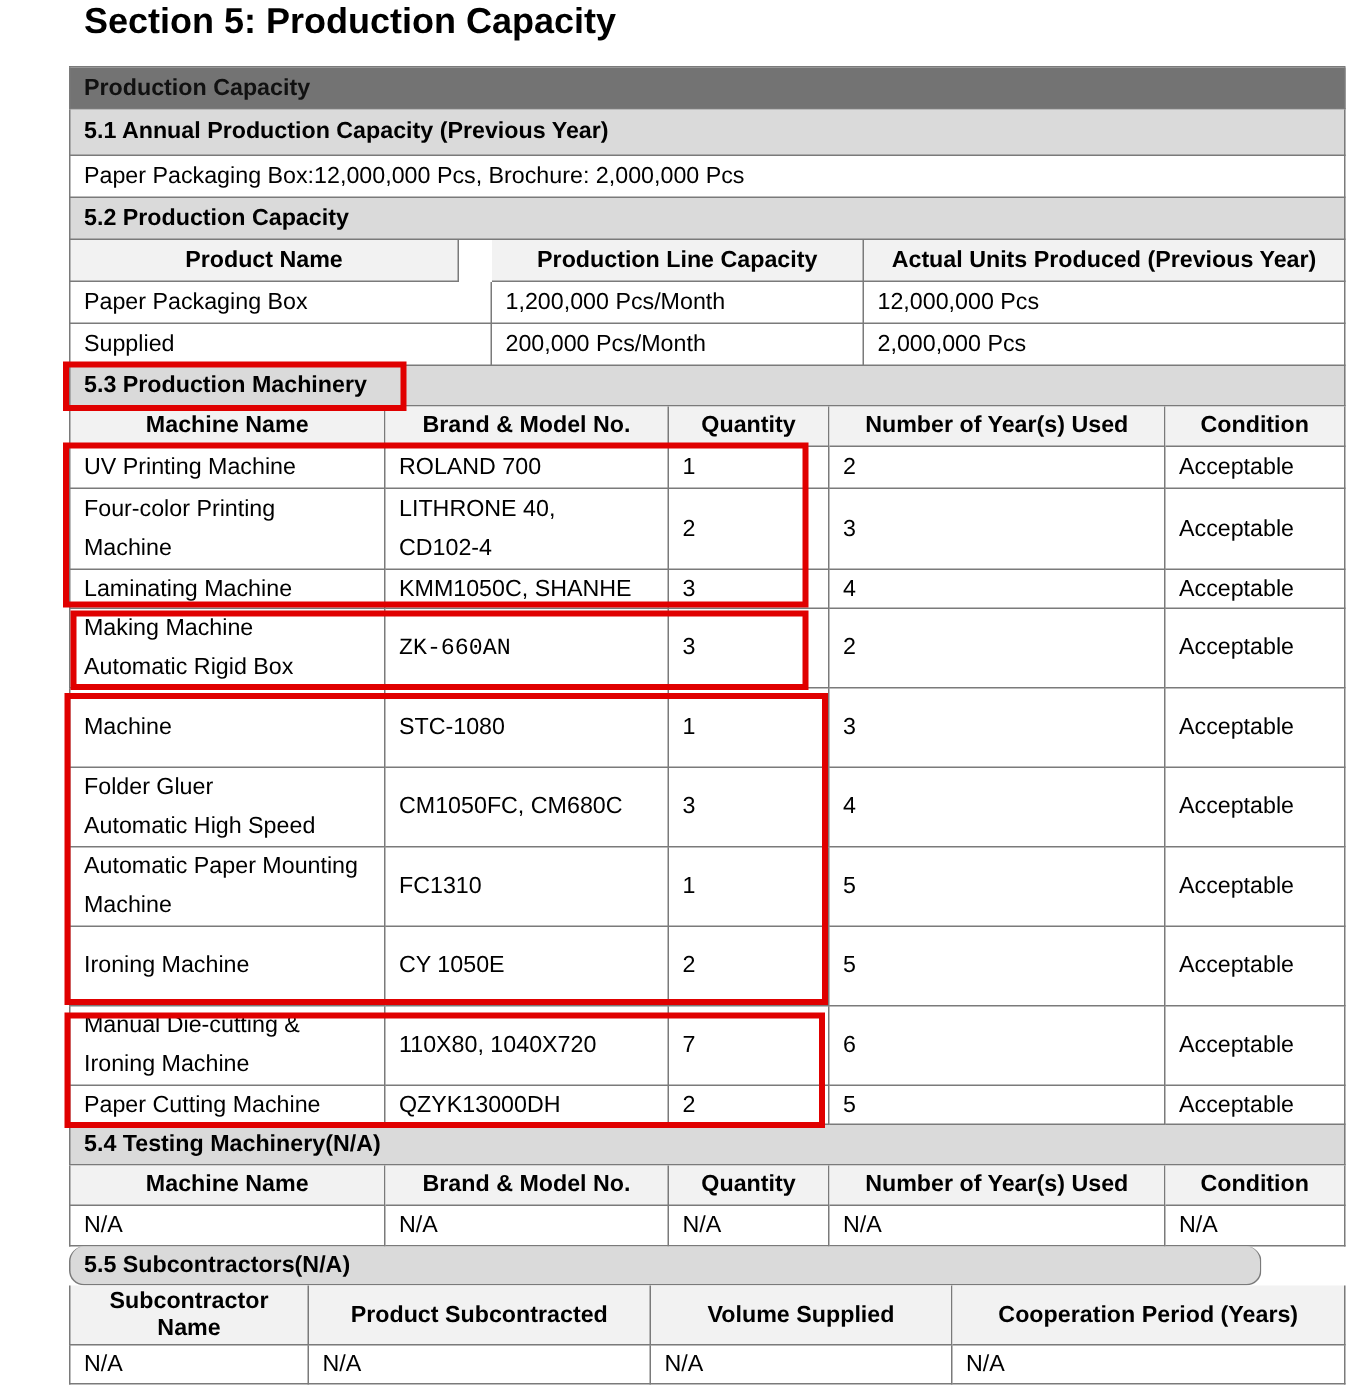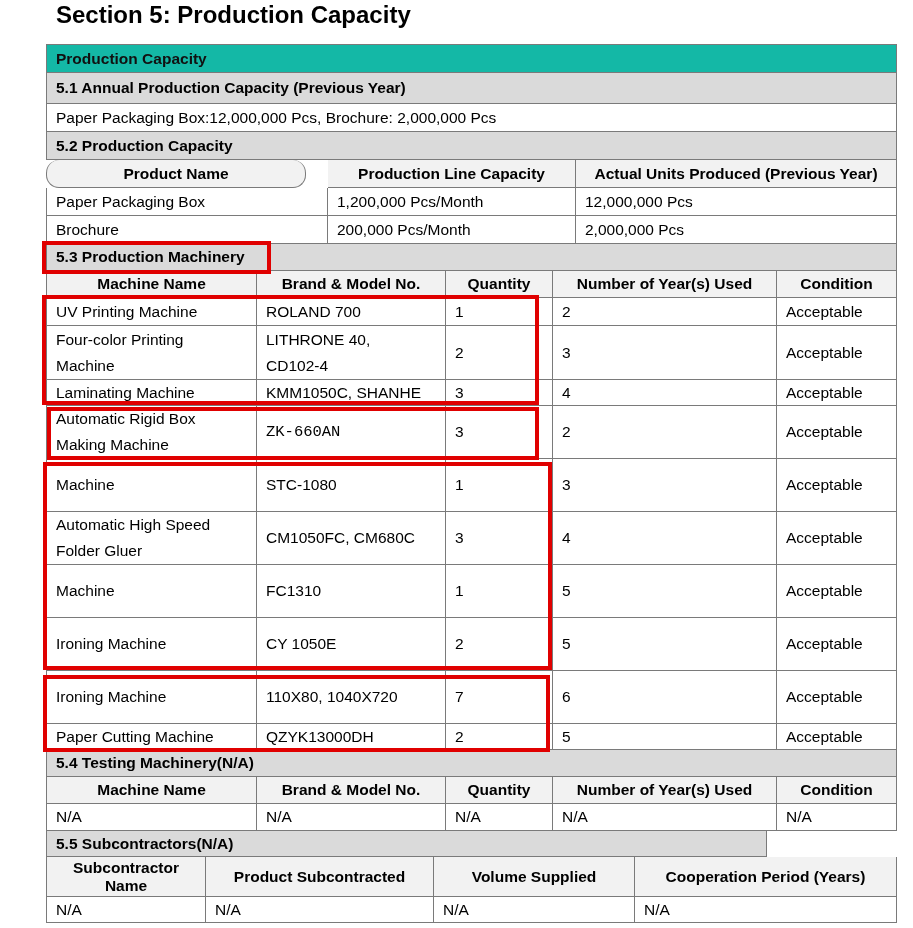--- a/index.html
+++ b/index.html
@@ -4,21 +4,21 @@
 <style>
   html, body { margin: 0; padding: 0; background: #ffffff; }
   body { width: 913px; height: 928px; position: relative; overflow: hidden;
          font-family: "Liberation Sans", sans-serif; color: #000; }
   .title { position: absolute; left: 56px; top: 0px; font-size: 24px; font-weight: bold; line-height: 30px; }
   .cell { position: absolute; box-sizing: border-box; font-size: 15.5px; line-height: 26px;
           border-right: 1px solid #7a7a7a; border-bottom: 1px solid #7a7a7a; padding-left: 9px;
           display: flex; align-items: center; white-space: nowrap; overflow: hidden; }
   .cell.th { font-weight: bold; background: #f2f2f2; justify-content: center; padding-left: 0; text-align: center; }
   .cell.sec { font-weight: bold; background: #dadada; }
-  .cell.top { font-weight: bold; background: #14b8a6; color: #111; }
+  .cell.top { font-weight: bold; background: #737373; color: #111; }
   .cell.left { border-left: 1px solid #7a7a7a; }
   .cell .t { display: block; }
   .redbox { position: absolute; border: 4px solid #e00000; box-sizing: border-box; pointer-events: none; }
 </style>
 </head>
 <body>
 
 <div class="title">Section 5: Production Capacity</div>
 
 <div id="doc">
@@ -36,21 +36,21 @@
     <div class="cell left" style="left: 46px; top: 104px; width: 851px; height: 28px;">
       <div>
         <span class="t">Paper Packaging Box:12,000,000 Pcs, Brochure: 2,000,000 Pcs</span>
       </div>
     </div>
     <div class="cell sec left" style="left: 46px; top: 132px; width: 851px; height: 28px;">
       <div>
         <span class="t">5.2 Production Capacity</span>
       </div>
     </div>
-    <div class="cell th left" style="left: 46px; top: 160px; width: 260px; height: 28px; border-radius: 13px;">
+    <div class="cell th left" style="left: 46px; top: 160px; width: 260px; height: 28px;">
       <div>
         <span class="t">Product Name</span>
       </div>
     </div>
     <div class="cell th" style="left: 328px; top: 160px; width: 248px; height: 28px;">
       <div>
         <span class="t">Production Line Capacity</span>
       </div>
     </div>
     <div class="cell th" style="left: 576px; top: 160px; width: 321px; height: 28px;">
@@ -68,21 +68,21 @@
         <span class="t">1,200,000 Pcs/Month</span>
       </div>
     </div>
     <div class="cell " style="left: 576px; top: 188px; width: 321px; height: 28px;">
       <div>
         <span class="t">12,000,000 Pcs</span>
       </div>
     </div>
     <div class="cell left" style="left: 46px; top: 216px; width: 282px; height: 28px;">
       <div>
-        <span class="t">Brochure</span>
+        <span class="t">Supplied</span>
       </div>
     </div>
     <div class="cell " style="left: 328px; top: 216px; width: 248px; height: 28px;">
       <div>
         <span class="t">200,000 Pcs/Month</span>
       </div>
     </div>
     <div class="cell " style="left: 576px; top: 216px; width: 321px; height: 28px;">
       <div>
         <span class="t">2,000,000 Pcs</span>
@@ -190,22 +190,22 @@
         <span class="t">4</span>
       </div>
     </div>
     <div class="cell " style="left: 777px; top: 380px; width: 120px; height: 26px;">
       <div>
         <span class="t">Acceptable</span>
       </div>
     </div>
     <div class="cell left" style="left: 46px; top: 406px; width: 211px; height: 53px;">
       <div>
+        <span class="t">Making Machine</span>
         <span class="t">Automatic Rigid Box</span>
-        <span class="t">Making Machine</span>
       </div>
     </div>
     <div class="cell " style="left: 257px; top: 406px; width: 189px; height: 53px; font-family: Liberation Mono, monospace;">
       <div>
         <span class="t">ZK-660AN</span>
       </div>
     </div>
     <div class="cell " style="left: 446px; top: 406px; width: 107px; height: 53px;">
       <div>
         <span class="t">3</span>
@@ -241,22 +241,22 @@
         <span class="t">3</span>
       </div>
     </div>
     <div class="cell " style="left: 777px; top: 459px; width: 120px; height: 53px;">
       <div>
         <span class="t">Acceptable</span>
       </div>
     </div>
     <div class="cell left" style="left: 46px; top: 512px; width: 211px; height: 53px;">
       <div>
+        <span class="t">Folder Gluer</span>
         <span class="t">Automatic High Speed</span>
-        <span class="t">Folder Gluer</span>
       </div>
     </div>
     <div class="cell " style="left: 257px; top: 512px; width: 189px; height: 53px;">
       <div>
         <span class="t">CM1050FC, CM680C</span>
       </div>
     </div>
     <div class="cell " style="left: 446px; top: 512px; width: 107px; height: 53px;">
       <div>
         <span class="t">3</span>
@@ -267,20 +267,21 @@
         <span class="t">4</span>
       </div>
     </div>
     <div class="cell " style="left: 777px; top: 512px; width: 120px; height: 53px;">
       <div>
         <span class="t">Acceptable</span>
       </div>
     </div>
     <div class="cell left" style="left: 46px; top: 565px; width: 211px; height: 53px;">
       <div>
+        <span class="t">Automatic Paper Mounting</span>
         <span class="t">Machine</span>
       </div>
     </div>
     <div class="cell " style="left: 257px; top: 565px; width: 189px; height: 53px;">
       <div>
         <span class="t">FC1310</span>
       </div>
     </div>
     <div class="cell " style="left: 446px; top: 565px; width: 107px; height: 53px;">
       <div>
@@ -317,20 +318,21 @@
         <span class="t">5</span>
       </div>
     </div>
     <div class="cell " style="left: 777px; top: 618px; width: 120px; height: 53px;">
       <div>
         <span class="t">Acceptable</span>
       </div>
     </div>
     <div class="cell left" style="left: 46px; top: 671px; width: 211px; height: 53px;">
       <div>
+        <span class="t">Manual Die-cutting &amp;</span>
         <span class="t">Ironing Machine</span>
       </div>
     </div>
     <div class="cell " style="left: 257px; top: 671px; width: 189px; height: 53px;">
       <div>
         <span class="t">110X80, 1040X720</span>
       </div>
     </div>
     <div class="cell " style="left: 446px; top: 671px; width: 107px; height: 53px;">
       <div>
@@ -420,21 +422,21 @@
     <div class="cell " style="left: 553px; top: 804px; width: 224px; height: 27px;">
       <div>
         <span class="t">N/A</span>
       </div>
     </div>
     <div class="cell " style="left: 777px; top: 804px; width: 120px; height: 27px;">
       <div>
         <span class="t">N/A</span>
       </div>
     </div>
-    <div class="cell sec left" style="left: 46px; top: 831px; width: 721px; height: 26px;">
+    <div class="cell sec left" style="left: 46px; top: 831px; width: 795px; height: 26px; border-radius: 10px;">
       <div>
         <span class="t">5.5 Subcontractors(N/A)</span>
       </div>
     </div>
     <div class="cell th left" style="left: 46px; top: 857px; width: 160px; height: 40px; line-height: 18px;">
       <div>
         <span class="t">Subcontractor</span>
         <span class="t">Name</span>
       </div>
     </div>

